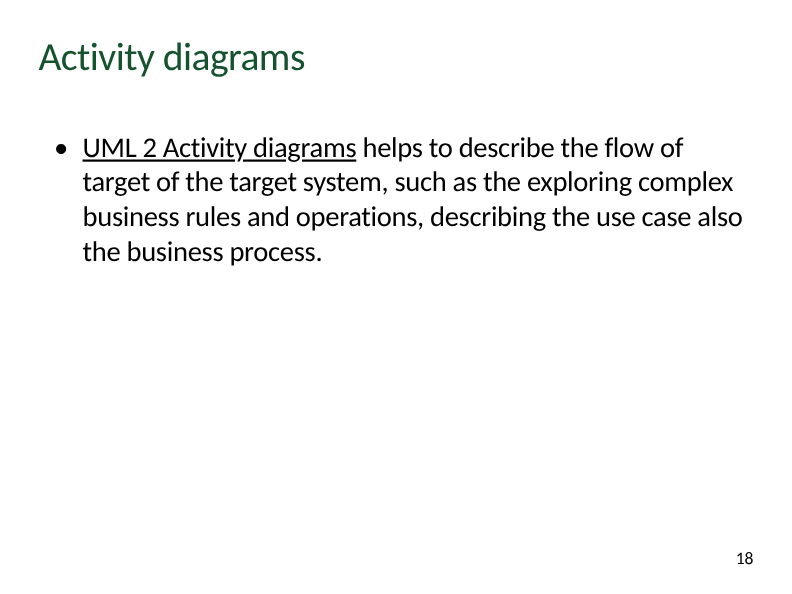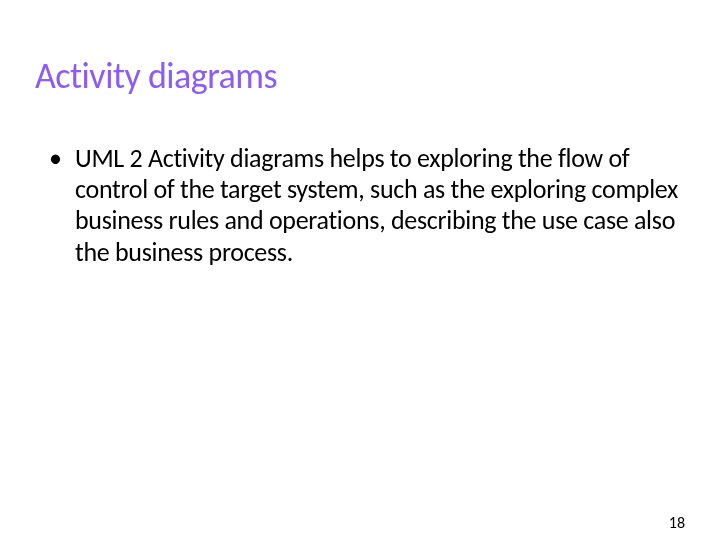--- a/index.html
+++ b/index.html
@@ -12,26 +12,25 @@
       height: 540px;
       background: #ffffff;
       font-family: Calibri, Arial, sans-serif;
       position: relative;
       overflow: hidden;
     }
     .slide-container {
       padding: 30px 35px 0 35px;
     }
     .title {
-      color: #8b5cf6;
+      color: #14532d;
       font-size: 36px;
       font-weight: 400;
       margin-bottom: 45px;
       letter-spacing: -0.5px;
-      margin-top: 24px;
     }
     .bullet-list {
       list-style: none;
       padding-left: 14px;
     }
     .bullet-item {
       position: relative;
       padding-left: 26px;
       font-size: 26px;
       line-height: 1.2;
@@ -41,33 +40,34 @@
     }
     .bullet-item::before {
       content: "•";
       position: absolute;
       left: 0;
       top: 0;
       font-size: 26px;
       color: #000000;
     }
     .underlined {
+      text-decoration: underline;
     }
     .page-number {
       position: absolute;
-      bottom: 8px;
+      bottom: 22px;
       right: 35px;
       font-size: 16px;
       color: #000000;
     }
   </style>
 </head>
 <body>
 
 <div class="slide-container">
   <h1 class="title">Activity diagrams</h1>
   <ul class="bullet-list">
     <li class="bullet-item">
-      <span class="underlined">UML 2 Activity diagrams</span><span> helps to exploring the flow of control of the target system, such as the exploring complex business rules and operations, describing the use case also the business process.</span>
+      <span class="underlined">UML 2 Activity diagrams</span><span> helps to describe the flow of target of the target system, such as the exploring complex business rules and operations, describing the use case also the business process.</span>
     </li>
   </ul>
 </div>
 <div class="page-number">18</div>
 
 </body></html>

